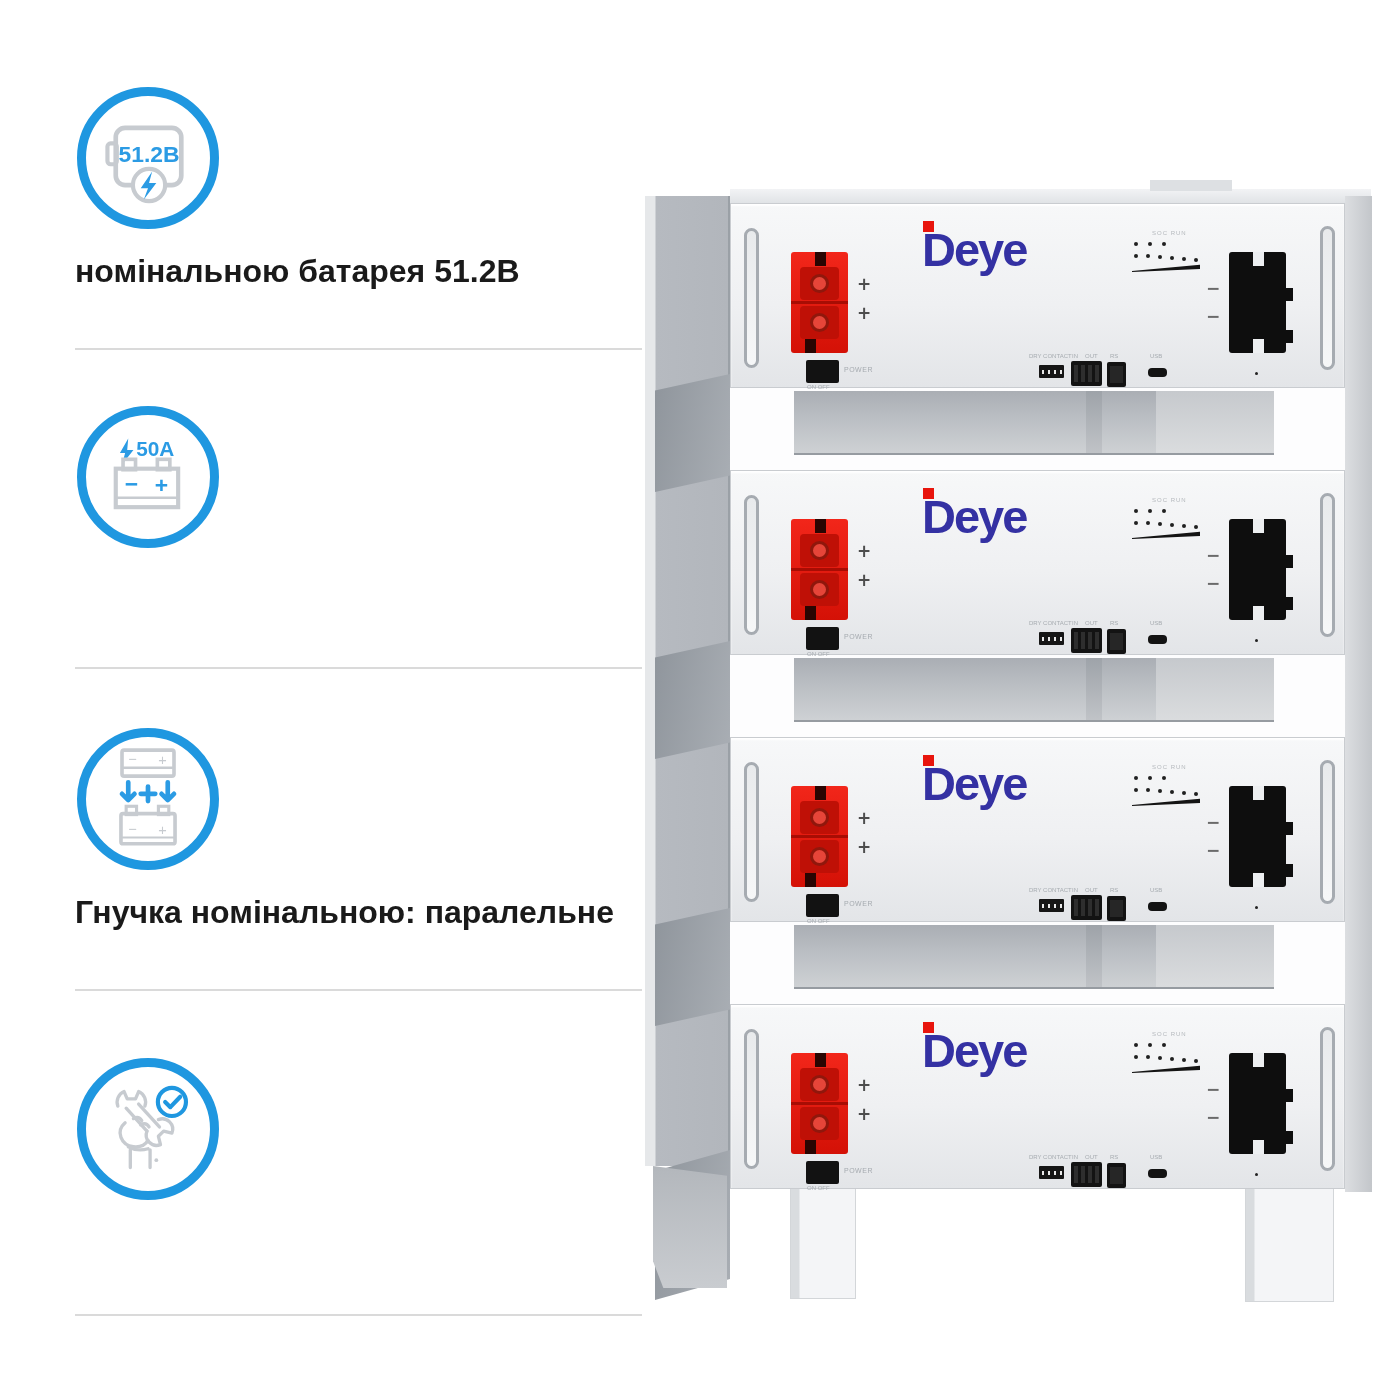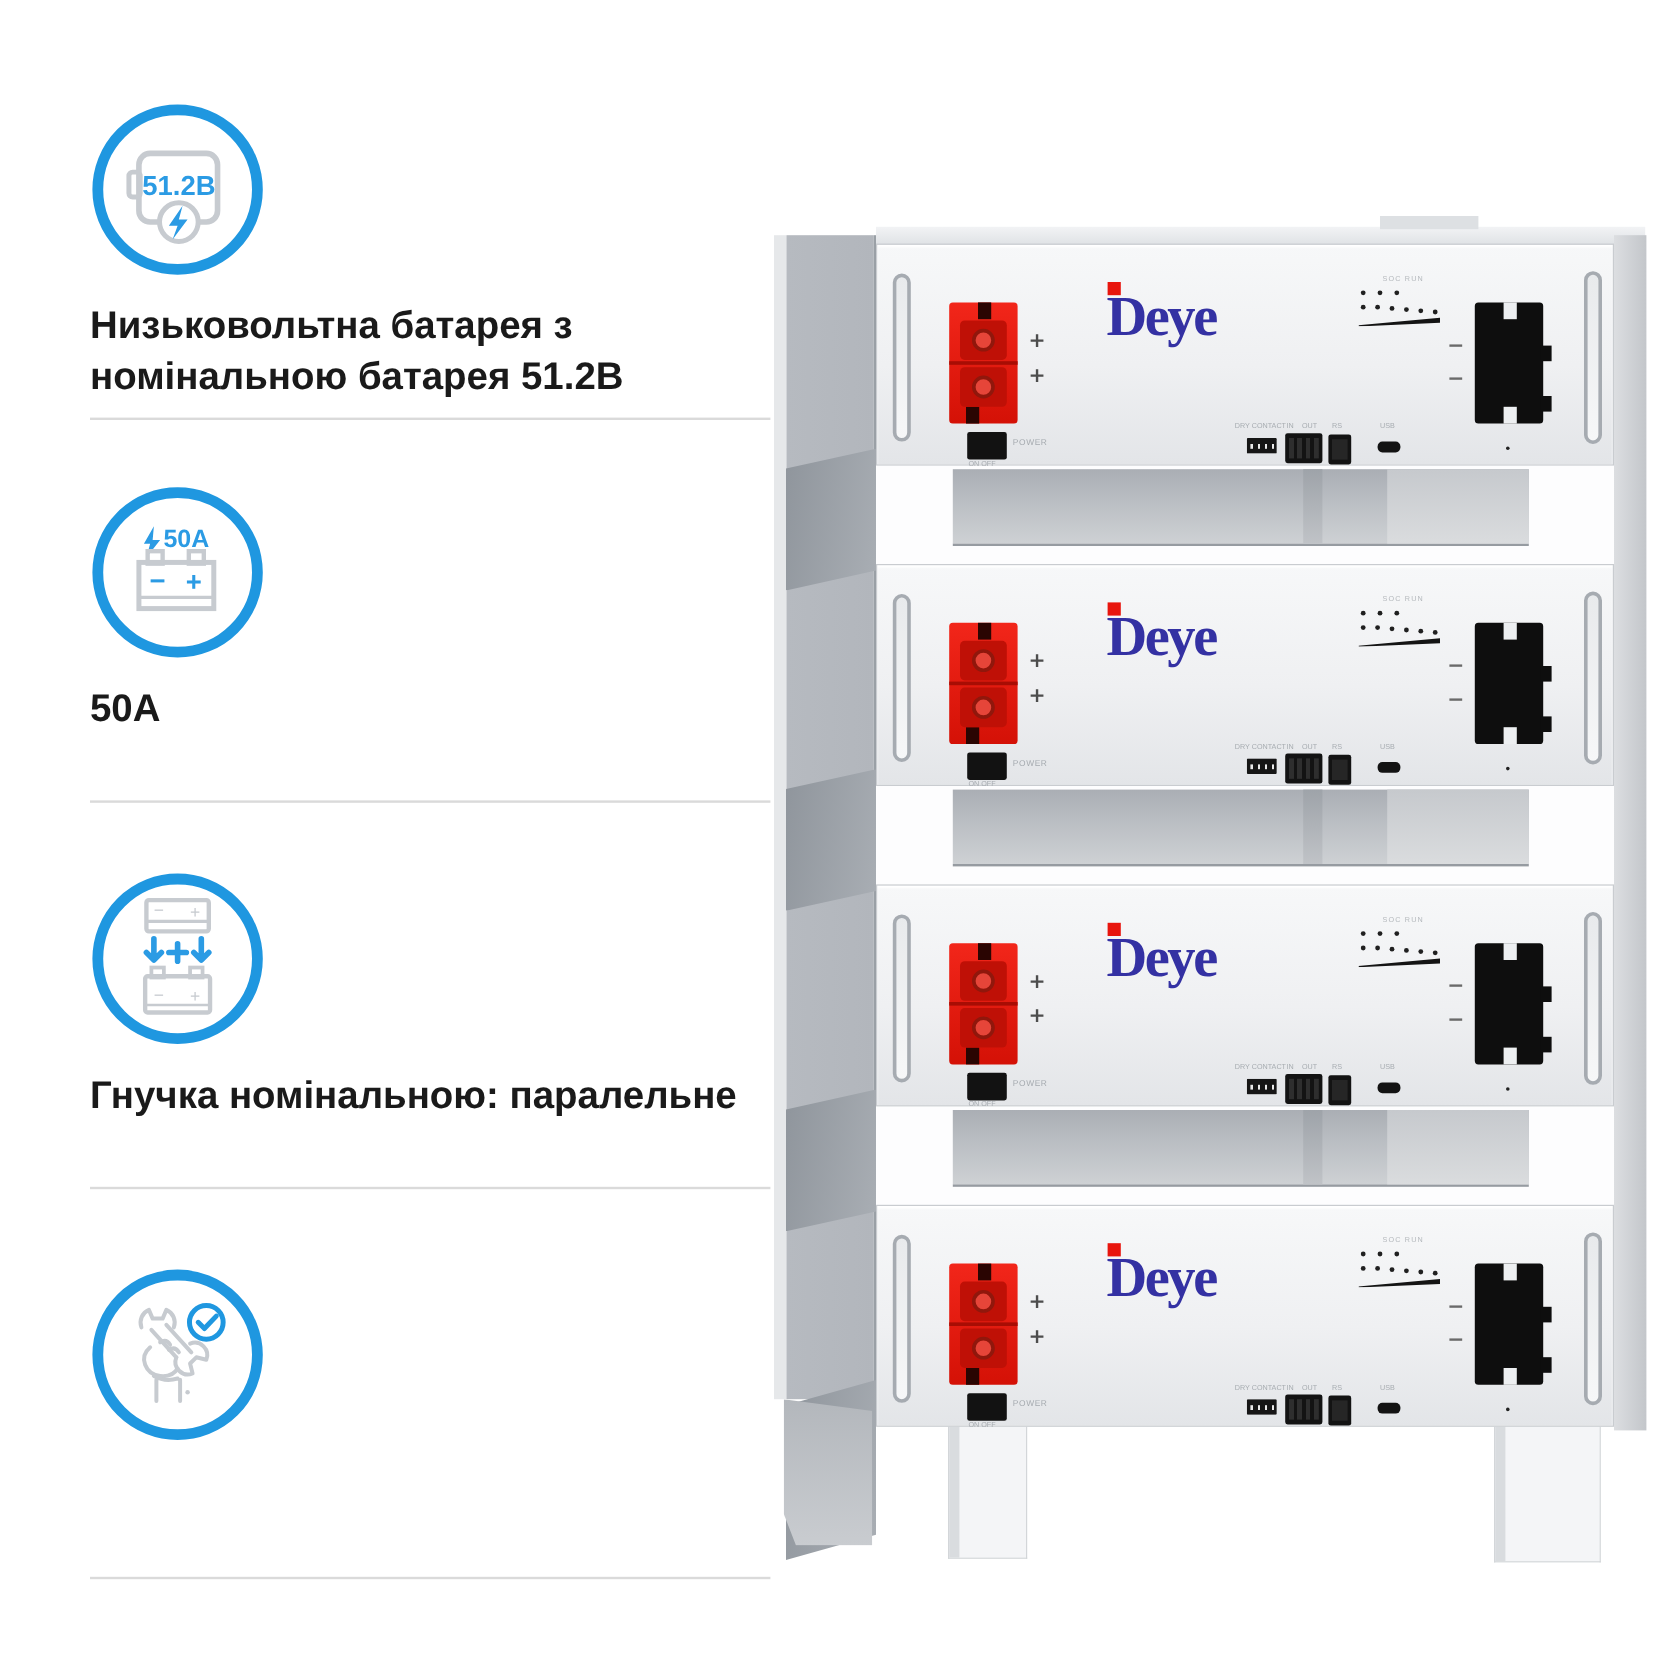--- a/index.html
+++ b/index.html
@@ -71,21 +71,21 @@
   .socket.s1{top:15px;} .socket.s2{top:54px;}
   .socket::after{content:"";position:absolute;left:10px;top:7px;width:19px;height:19px;border-radius:50%;
         background:#e64539;border:3px solid #90170c;box-sizing:border-box;}
   .tab{position:absolute;right:-7px;width:9px;height:13px;background:#0e0e0e;}
   .tab.t1{top:36px;} .tab.t2{top:78px;}
   .sign{position:absolute;font-weight:bold;font-family:"DejaVu Sans",sans-serif;}
   .sign.plus{left:126px;color:#4d4d4d;font-size:17px;}
   .sign.p1{top:70px;} .sign.p2{top:99px;}
   .sign.minus{left:475px;color:#6a6a6a;font-size:17px;}
   .sign.m1{top:74px;} .sign.m2{top:102px;}
-  .logo{position:absolute;left:191px;top:30px;width:130px;height:60px;font-family:Liberation Serif, serif;}
+  .logo{position:absolute;left:191px;top:16px;width:130px;height:60px;}
   .logo .txt{font-weight:700;font-size:47px;color:#3431a3;line-height:60px;letter-spacing:-2px;}
   .logo .dot{position:absolute;left:1px;top:1px;width:11px;height:11px;background:#e8150d;}
   .leds{position:absolute;left:395px;top:26px;width:80px;height:46px;}
   .leds .lbl{position:absolute;left:26px;top:0;font-size:6px;color:#b5b9bd;letter-spacing:1px;white-space:nowrap;}
   .leds .d{position:absolute;width:4px;height:4px;background:#202020;border-radius:50%;}
   .leds .swoosh{position:absolute;left:6px;top:34px;width:68px;height:8px;background:#141414;
         clip-path:polygon(0 88%,100% 10%,100% 62%,0 100%);}
   .plabel{position:absolute;top:149px;font-size:6px;color:#a7acb1;white-space:nowrap;}
   .plabel.ldry{left:298px;} .plabel.lin{left:341px;} .plabel.lout{left:354px;}
   .plabel.lrs{left:379px;}  .plabel.lusb{left:419px;}
@@ -112,41 +112,39 @@
     <div class="icon-ring">
       <svg viewBox="0 0 100 100">
         <rect x="19" y="21" width="63" height="55" rx="9" fill="none" stroke="#c7cbd0" stroke-width="4.5"></rect>
         <rect x="11" y="36" width="9" height="20" rx="3" fill="none" stroke="#c7cbd0" stroke-width="4"></rect>
         <text x="51" y="54" text-anchor="middle" font-size="22" font-weight="700" fill="#2b9be4">51.2В</text>
         <circle cx="51" cy="76" r="15.5" fill="#ffffff" stroke="#c7cbd0" stroke-width="4"></circle>
         <path d="M54 63 L43 79 h7 l-4 11 12 -16 h-7 z" fill="#2b9be4"></path>
       </svg>
     </div>
     <h3 class="ftext">
-      <span>Низьковольтна батарея з</span>
       <span>номінальною батарея 51.2В</span>
     </h3>
     <div class="divider"></div>
   </section>
 
   <section class="feature f1" style="top:406px">
     <div class="icon-ring">
       <svg viewBox="0 0 100 100">
         <path d="M31 13 L23 27 h5 l-3 11 11 -14 h-6 z" fill="#2b9be4"></path>
         <text x="57" y="30" text-anchor="middle" font-size="20" font-weight="700" fill="#2b9be4">50A</text>
         <rect x="26" y="33" width="12" height="10" fill="none" stroke="#c7cbd0" stroke-width="3.5"></rect>
         <rect x="59" y="33" width="12" height="10" fill="none" stroke="#c7cbd0" stroke-width="3.5"></rect>
         <rect x="19" y="42" width="60" height="37" fill="none" stroke="#c7cbd0" stroke-width="4"></rect>
         <line x1="19" y1="70" x2="79" y2="70" stroke="#c7cbd0" stroke-width="2.5"></line>
         <text x="34" y="64" text-anchor="middle" font-size="22" font-weight="700" fill="#2b9be4">−</text>
         <text x="63" y="65" text-anchor="middle" font-size="22" font-weight="700" fill="#2b9be4">+</text>
       </svg>
     </div>
     <h3 class="ftext">
-      <span>50А</span>
     </h3>
     <div class="divider"></div>
   </section>
 
   <section class="feature f2" style="top:728px">
     <div class="icon-ring">
       <svg viewBox="0 0 100 100">
         <rect x="25" y="3" width="50" height="25" rx="2" fill="none" stroke="#c7cbd0" stroke-width="3.5"></rect>
         <line x1="25" y1="20" x2="75" y2="20" stroke="#c7cbd0" stroke-width="2.5"></line>
         <text x="35" y="16" text-anchor="middle" font-size="14" fill="#c7cbd0">−</text>

